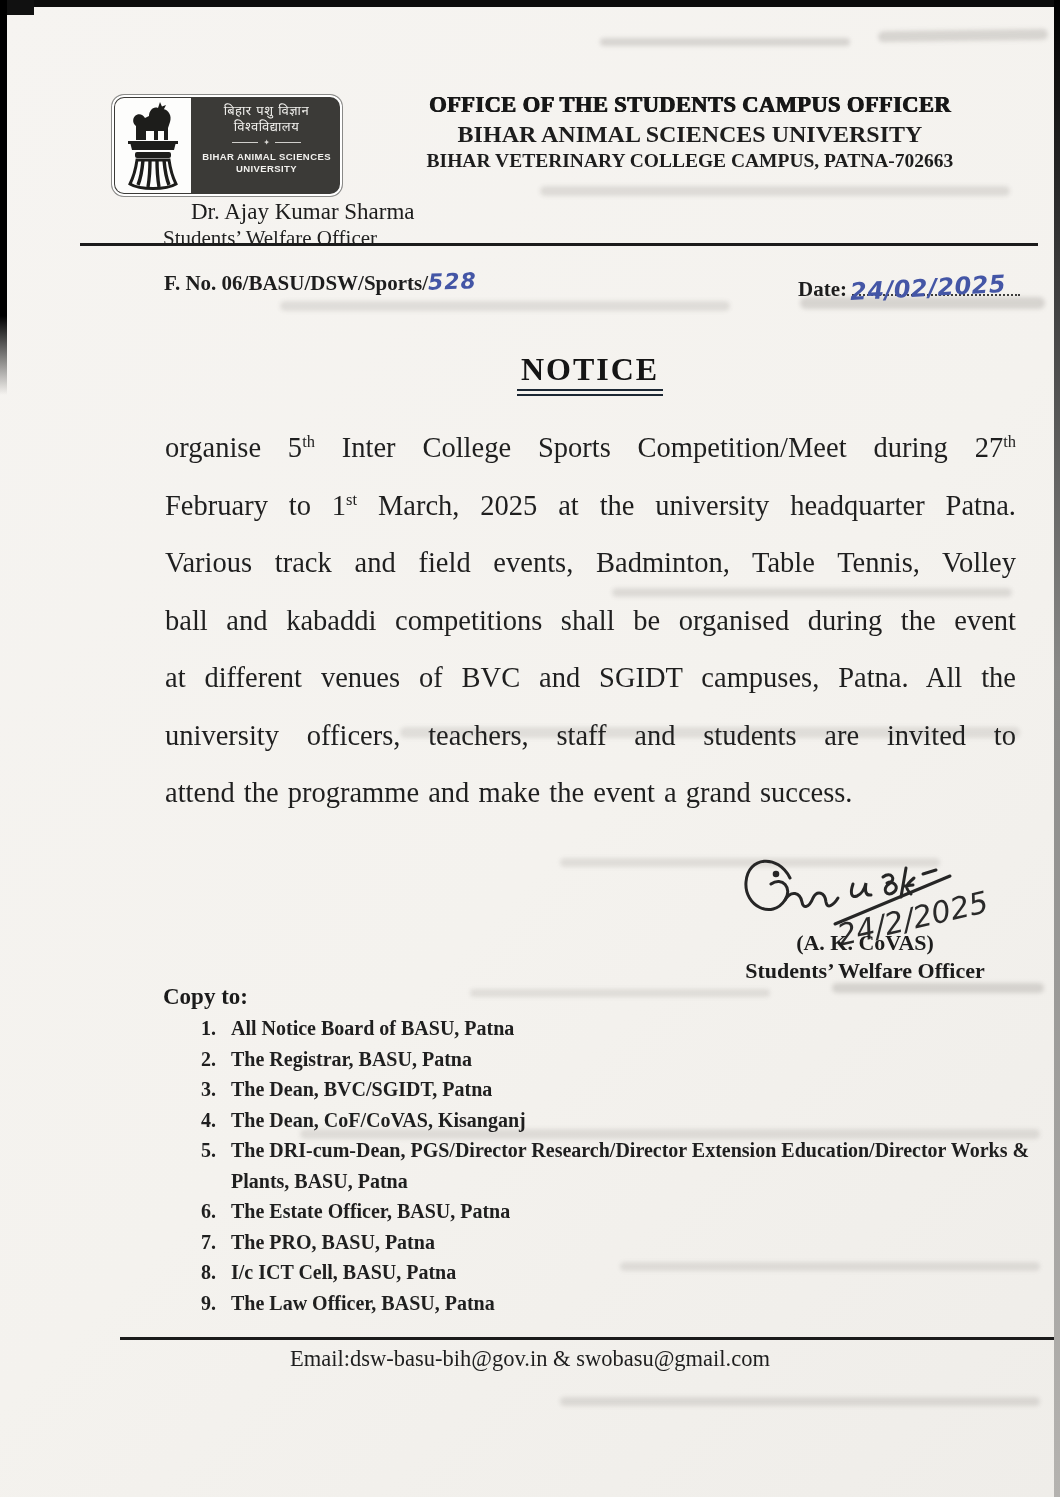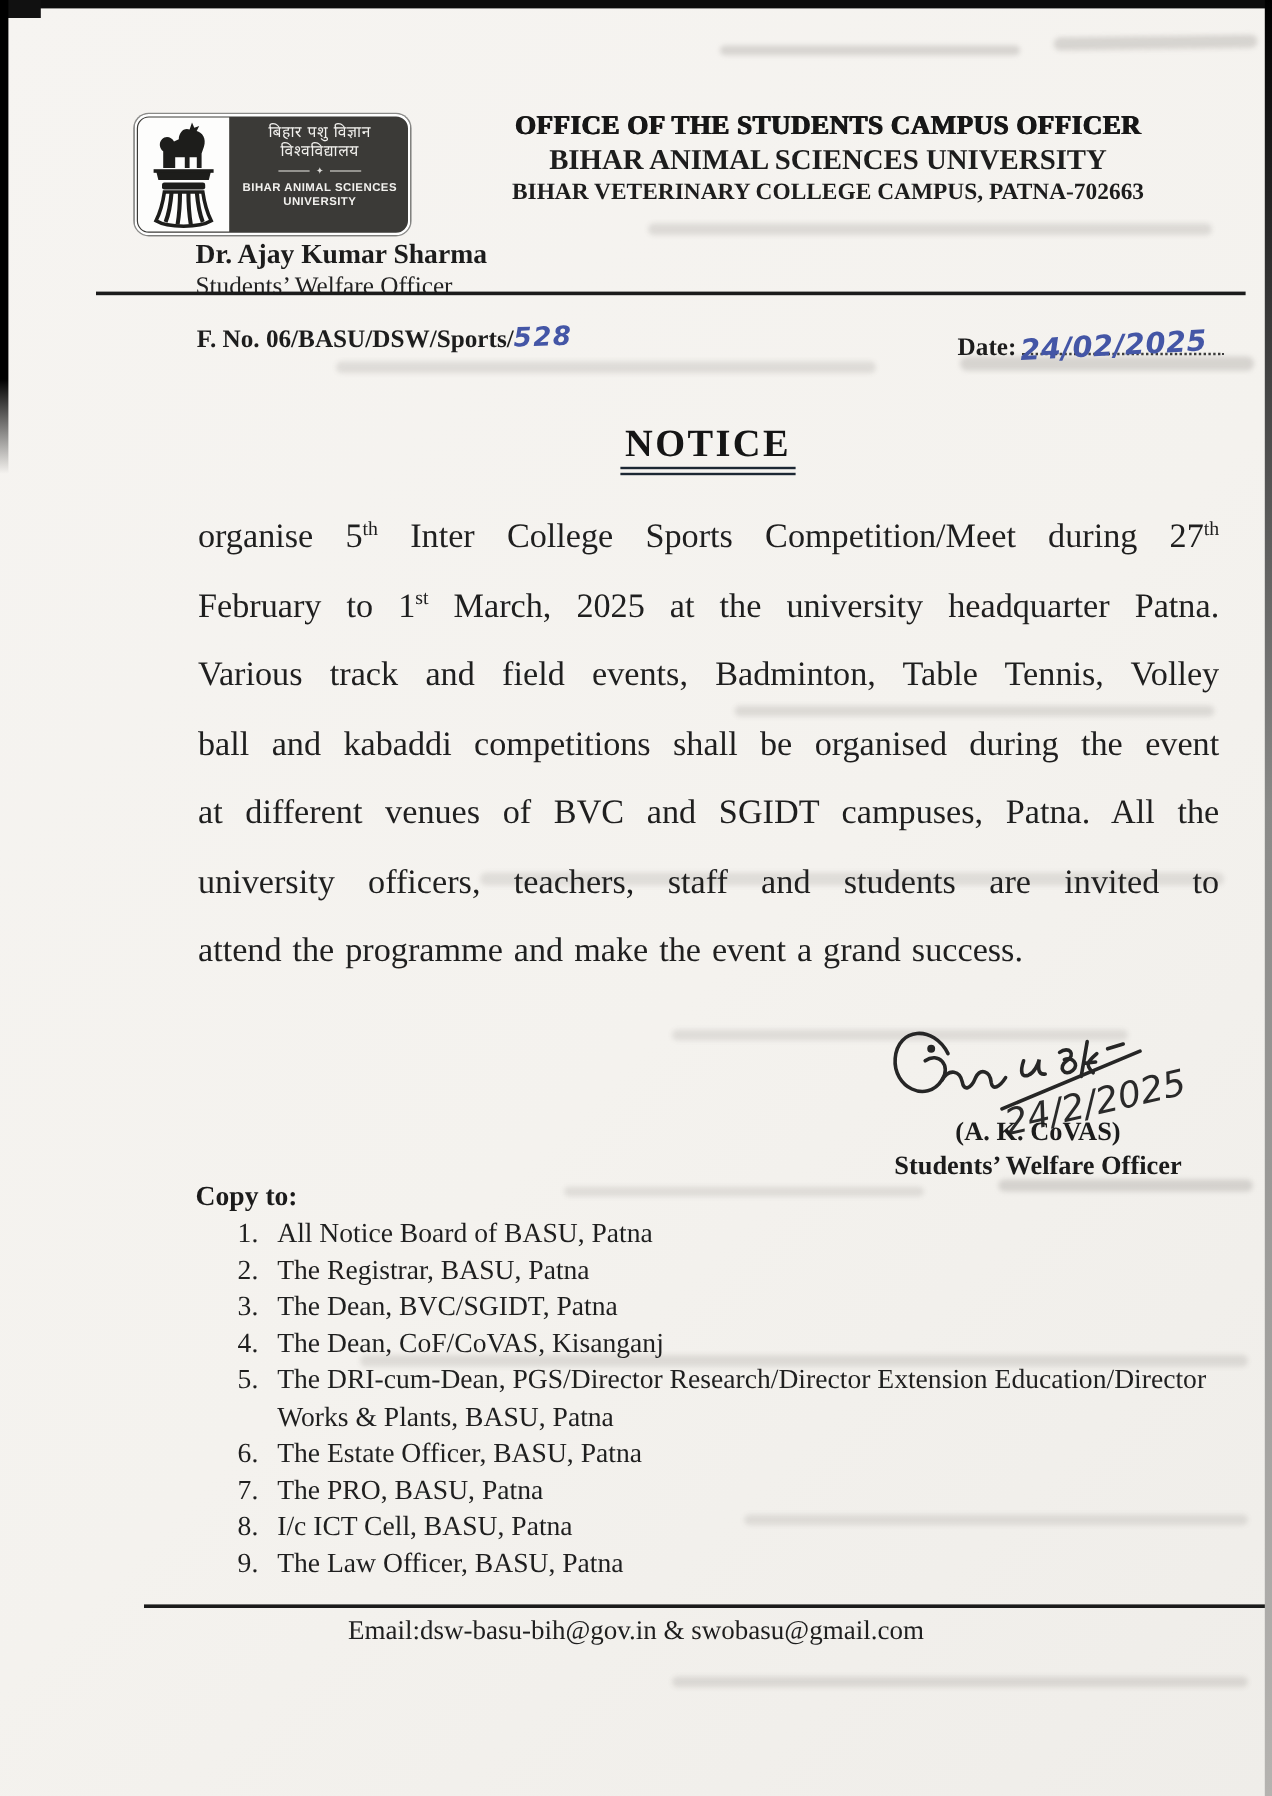--- a/index.html
+++ b/index.html
@@ -38,21 +38,21 @@
   .logo-divider .bar{flex:0 0 26px;height:1px;background:#cfcecb;}
   .logo-eng{font-family:"Liberation Sans","DejaVu Sans",sans-serif;font-weight:bold;
     font-size:9.5px;line-height:12px;letter-spacing:.4px;}
   
   .head-text{position:absolute;left:360px;top:92px;width:660px;text-align:center;}
   .head-line1{font-size:22.5px;font-weight:bold;letter-spacing:.4px;color:#171717;
     text-shadow:.7px 0 0 #171717, -.3px 0 0 #171717;}
   .head-line2{font-size:24px;font-weight:bold;margin-top:3px;color:#1d1d1d;}
   .head-line3{font-size:19.5px;font-weight:bold;margin-top:2px;color:#1d1d1d;}
   .officer{position:absolute;left:163px;top:199px;}
-  .officer-name{font-size:23px;font-weight:bold;color:#1c1c1c;}
+  .officer-name{font-size:23px;font-weight:normal;color:#1c1c1c;margin-left:28px;}
   .officer-title{font-size:21px;margin-top:1px;color:#222;}
   .rule-head{position:absolute;left:80px;top:243px;width:958px;height:3px;background:#1b1b1b;}
   
   .fileno{position:absolute;left:164px;top:270px;font-size:21px;font-weight:bold;color:#1d1d1d;}
   .hand{font-family:"DejaVu Sans",sans-serif;font-style:italic;color:#4456a6;}
   .fileno .hand{font-size:22px;display:inline-block;transform:rotate(-2deg) translateY(-1px);letter-spacing:1px;}
   .dateblock{position:absolute;left:798px;top:270px;font-size:21px;font-weight:bold;color:#1d1d1d;white-space:nowrap;}
   .date-dots{display:inline-block;position:relative;width:168px;height:24px;border-bottom:2.5px dotted #3c3c3c;vertical-align:baseline;}
   .date-dots .hand{position:absolute;left:-2px;bottom:-8px;font-size:24px;letter-spacing:.5px;transform:rotate(-3deg);white-space:nowrap;}
   
@@ -65,21 +65,21 @@
   .bline.last{text-align-last:left;}
   .sup{font-size:.58em;vertical-align:super;line-height:0;}
   
   .sig{position:absolute;left:690px;top:848px;width:350px;text-align:center;}
   .sig svg{display:block;}
   .sig-name{font-size:22px;font-weight:bold;color:#1c1c1c;margin-top:-26px;}
   .sig-title{font-size:22px;font-weight:bold;color:#1c1c1c;margin-top:2px;}
   
   .copyto{position:absolute;left:163px;top:984px;width:877px;}
   .copy-label{font-size:23px;font-weight:bold;color:#1b1b1b;}
-  .copy-list{margin:3px 0 15px 0;padding-left:58px;font-size:23px;line-height:30.5px;color:#1f1f1f;}
+  .copy-list{margin:3px 0 15px 0;padding-left:58px;font-size:20px;line-height:30.5px;color:#1f1f1f;font-weight:bold;}
   .copy-list li{padding-left:10px;}
   
   .rule-foot{position:absolute;left:120px;top:1337px;width:940px;height:2.5px;background:#1b1b1b;}
   .footer-email{position:absolute;left:0;top:1346px;width:1060px;text-align:center;font-size:22.5px;color:#1e1e1e;}
 </style>
 </head>
 <body>
 
 <div class="page">
 

